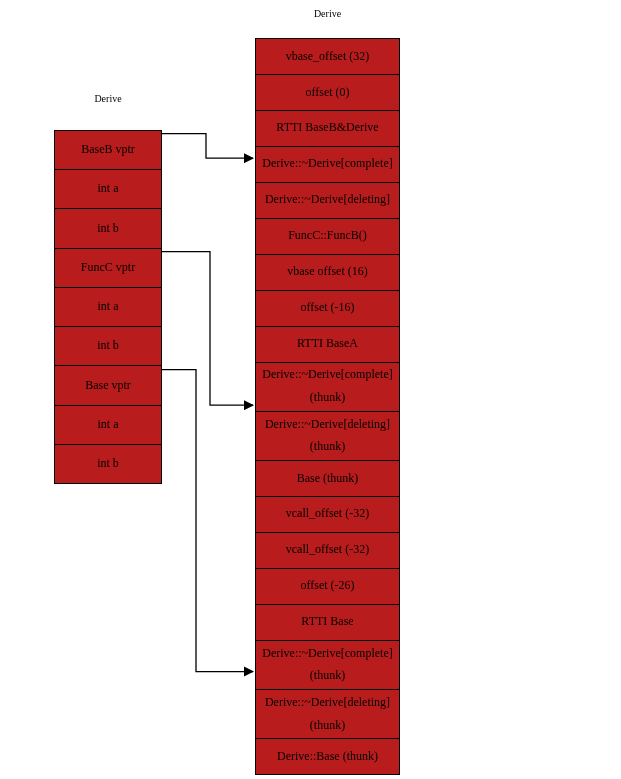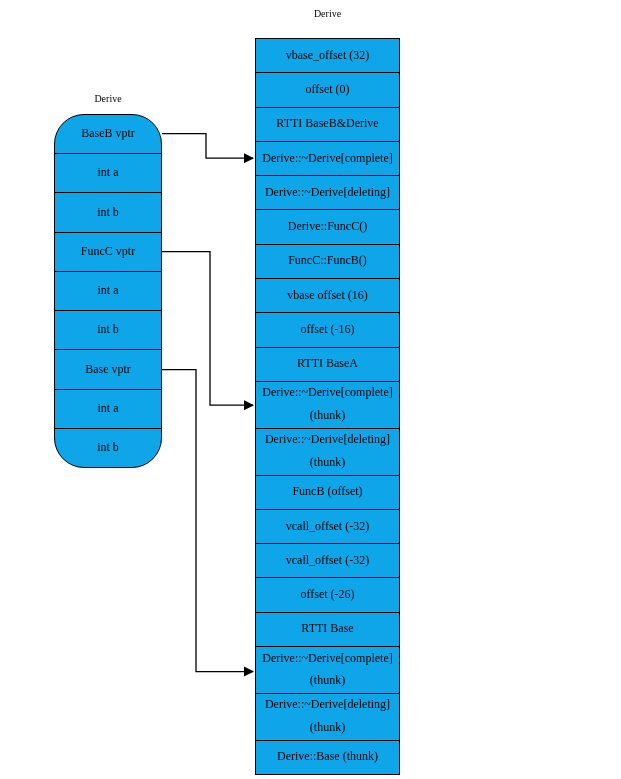--- a/index.html
+++ b/index.html
@@ -29,31 +29,30 @@
     width: 108px;
   }
   .title-right {
     left: 255px;
     top: 8px;
     width: 145px;
   }
   .vbox {
     position: absolute;
     border: 1px solid #000000;
-    background: #0ea5e9;
+    background: #b91c1c;
     display: flex;
     flex-direction: column;
     box-sizing: border-box;
   }
   .box-left {
     left: 54px;
-    top: 114px;
+    top: 130px;
     width: 108px;
     height: 354px;
-    border-radius: 30px;
   }
   .box-right {
     left: 255px;
     top: 38px;
     width: 145px;
     height: 737px;
   }
   .cell {
     display: flex;
     flex-direction: column;
@@ -134,44 +133,41 @@
       <div class="cell" style="flex: 34.35 1 0px;">
         <span>RTTI BaseB&amp;Derive</span>
       </div>
       <div class="cell" style="flex: 34.35 1 0px;">
         <span>Derive::~Derive[complete]</span>
       </div>
       <div class="cell" style="flex: 34.35 1 0px;">
         <span>Derive::~Derive[deleting]</span>
       </div>
       <div class="cell" style="flex: 34.35 1 0px;">
-        <span>Derive::FuncC()</span>
-      </div>
-      <div class="cell" style="flex: 34.35 1 0px;">
         <span>FuncC::FuncB()</span>
       </div>
       <div class="cell" style="flex: 34.35 1 0px;">
         <span>vbase offset (16)</span>
       </div>
       <div class="cell" style="flex: 34.35 1 0px; text-align: right;">
         <span>offset (-16)</span>
       </div>
       <div class="cell" style="flex: 34.35 1 0px; font-family: Liberation Serif, serif;">
         <span>RTTI BaseA</span>
       </div>
       <div class="cell" style="flex: 47.35 1 0px;">
         <span>Derive::~Derive[complete]</span>
         <span>(thunk)</span>
       </div>
       <div class="cell" style="flex: 47.35 1 0px;">
         <span>Derive::~Derive[deleting]</span>
         <span>(thunk)</span>
       </div>
       <div class="cell" style="flex: 34.35 1 0px;">
-        <span>FuncB (offset)</span>
+        <span>Base (thunk)</span>
       </div>
       <div class="cell" style="flex: 34.35 1 0px;">
         <span>vcall_offset (-32)</span>
       </div>
       <div class="cell" style="flex: 34.35 1 0px;">
         <span>vcall_offset (-32)</span>
       </div>
       <div class="cell" style="flex: 34.35 1 0px;">
         <span>offset (-26)</span>
       </div>

